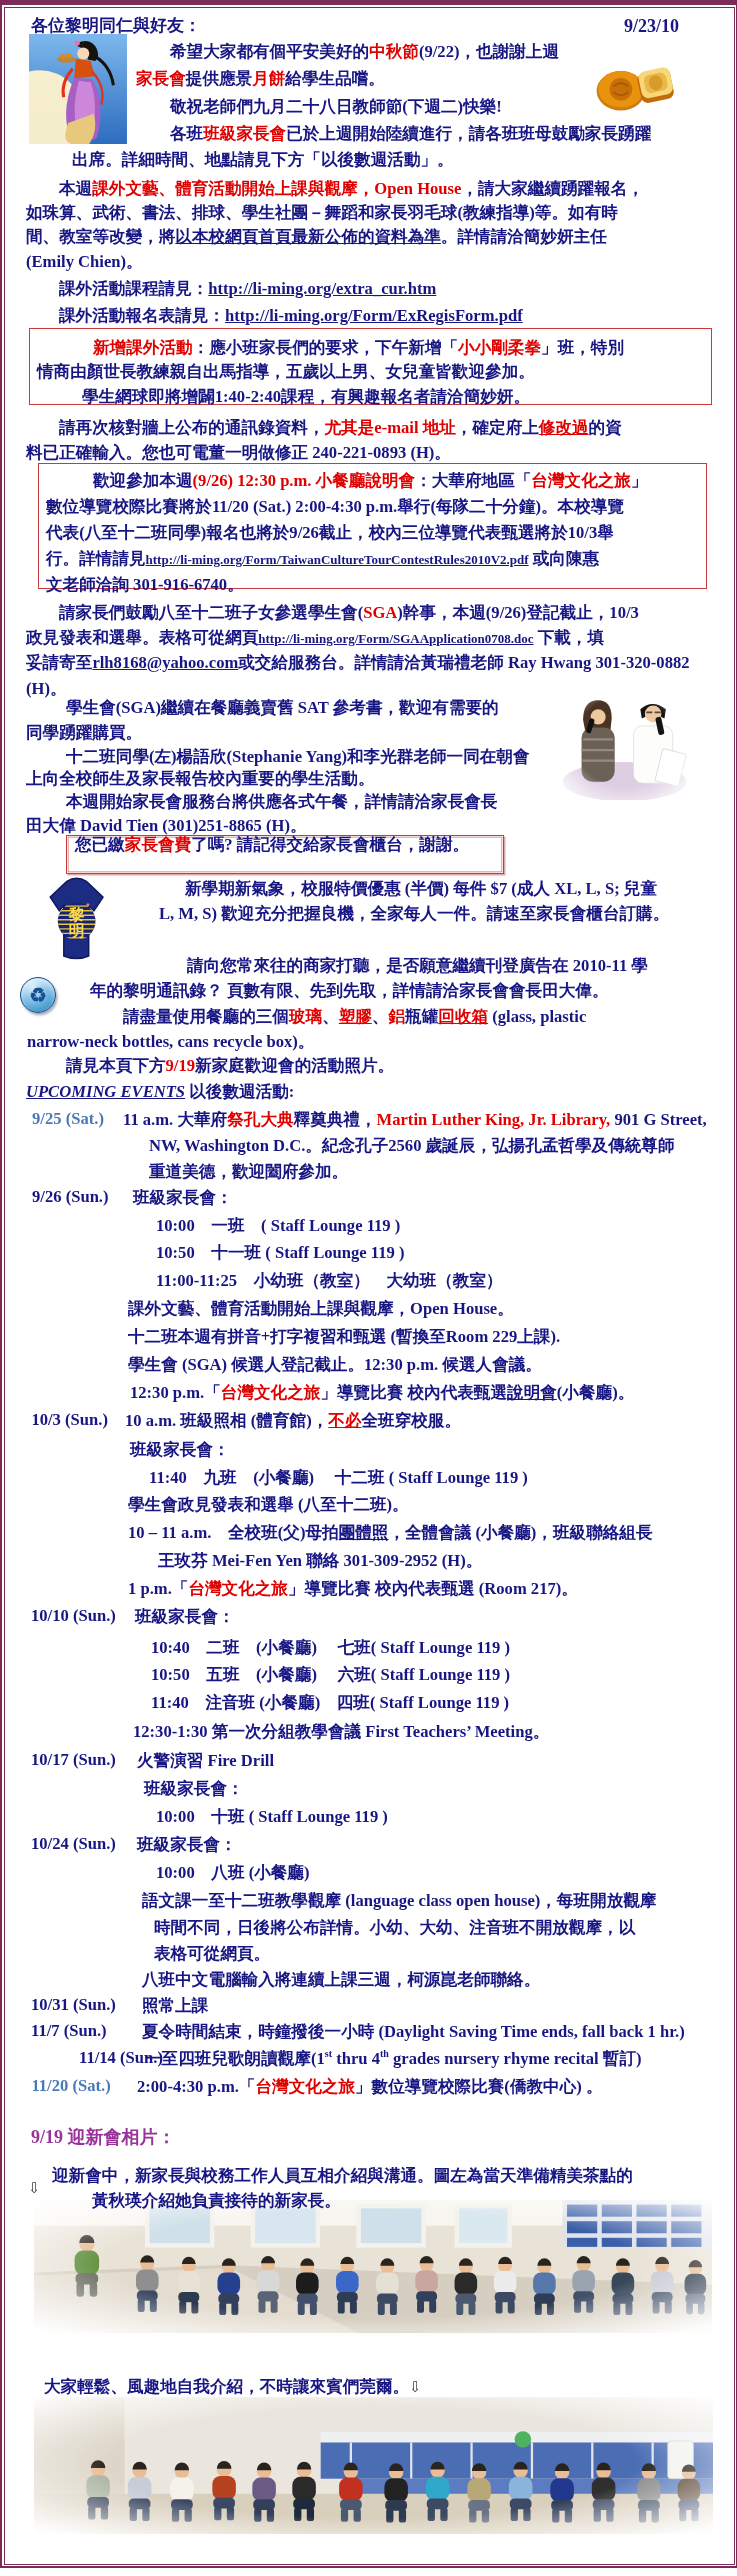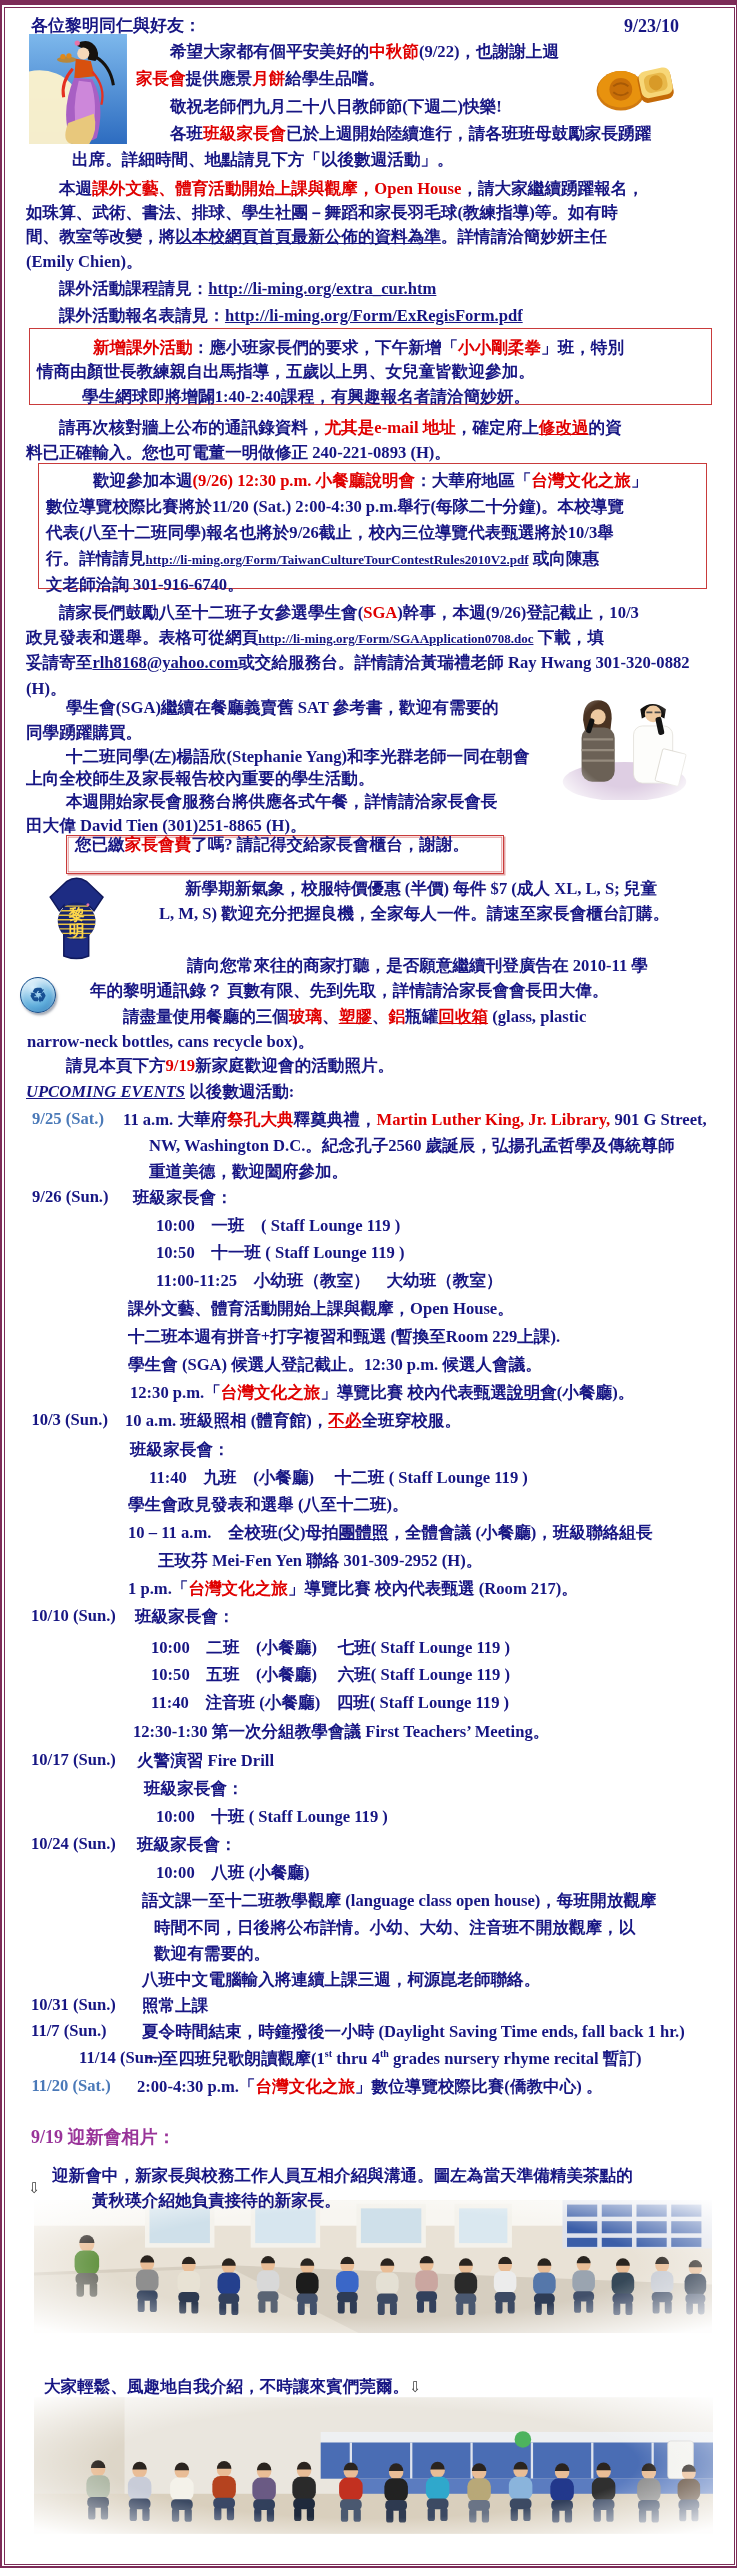--- a/index.html
+++ b/index.html
@@ -492,34 +492,34 @@
     <div class="line" style="left: 29.4px; top: 1405px;"><span class="sg">10/3  (Sun.)</span></div>
     <div class="line" style="left: 123px; top: 1405px;"><span class="sg">10 a.m. 班級照相 (體育館)，</span><span class="sg redu">不必</span><span class="sg">全班穿校服。</span></div>
     <div class="line" style="left: 128px; top: 1434px;"><span class="sg">班級家長會：</span></div>
     <div class="line" style="left: 147px; top: 1462px;"><span class="sg">11:40　九班　(小餐廳)　 十二班  ( Staff Lounge 119 )</span></div>
     <div class="line" style="left: 126px; top: 1489px;"><span class="sg">學生會政見發表和選舉 (八至十二班)。</span></div>
     <div class="line" style="left: 126px; top: 1517px;"><span class="sg">10 – 11 a.m.　全校班(父)母拍</span><span class="sg u">團體照</span><span class="sg">，全體會議 (小餐廳)，班級聯絡組長</span></div>
     <div class="line" style="left: 156px; top: 1545px;"><span class="sg">王玫芬 Mei-Fen Yen 聯絡 301-309-2952 (H)。</span></div>
     <div class="line" style="left: 126px; top: 1573px;"><span class="sg">1 p.m.「</span><span class="sg red">台灣文化之旅</span><span class="sg">」導覽比賽  校內代表甄選  (Room 217)。</span></div>
     <div class="line" style="left: 29px; top: 1601px;"><span class="sg">10/10 (Sun.)</span></div>
     <div class="line" style="left: 133px; top: 1601px;"><span class="sg">班級家長會：</span></div>
-    <div class="line" style="left: 149px; top: 1632px;"><span class="sg">10:00　二班　(小餐廳)　 七班( Staff Lounge 119 )</span></div>
+    <div class="line" style="left: 149px; top: 1632px;"><span class="sg">10:40　二班　(小餐廳)　 七班( Staff Lounge 119 )</span></div>
     <div class="line" style="left: 149px; top: 1659px;"><span class="sg">10:50　五班　(小餐廳)　 六班( Staff Lounge 119 )</span></div>
     <div class="line" style="left: 149px; top: 1687px;"><span class="sg">11:40　注音班 (小餐廳)　四班( Staff Lounge 119 )</span></div>
     <div class="line" style="left: 131px; top: 1716px;"><span class="sg">12:30-1:30  第一次分組教學會議 First Teachers’ Meeting。</span></div>
     <div class="line" style="left: 29px; top: 1745px;"><span class="sg">10/17 (Sun.)</span></div>
     <div class="line" style="left: 135px; top: 1745px;"><span class="sg">火警演習  Fire Drill</span></div>
     <div class="line" style="left: 142px; top: 1773px;"><span class="sg">班級家長會：</span></div>
     <div class="line" style="left: 154px; top: 1801px;"><span class="sg">10:00　十班  ( Staff Lounge 119 )</span></div>
     <div class="line" style="left: 29px; top: 1829px;"><span class="sg">10/24 (Sun.)</span></div>
     <div class="line" style="left: 135px; top: 1829px;"><span class="sg">班級家長會：</span></div>
     <div class="line" style="left: 154px; top: 1857px;"><span class="sg">10:00　八班  (小餐廳)</span></div>
     <div class="line" style="left: 140px; top: 1885px;"><span class="sg">語文課一至十二班教學觀摩 (language class open house)，每班開放觀摩</span></div>
     <div class="line" style="left: 152px; top: 1912px;"><span class="sg">時間不同，日後將公布詳情。小幼、大幼、注音班不開放觀摩，以</span></div>
-    <div class="line" style="left: 152px; top: 1938px;"><span class="sg">歡迎有需要的。</span></div>
+    <div class="line" style="left: 152px; top: 1938px;"><span class="sg">表格可從網頁。</span></div>
     <div class="line" style="left: 140px; top: 1964px;"><span class="sg">八班中文電腦輸入將連續上課三週，柯源崑老師聯絡。</span></div>
     <div class="line" style="left: 29px; top: 1990px;"><span class="sg">10/31 (Sun.)</span></div>
     <div class="line" style="left: 140px; top: 1990px;"><span class="sg">照常上課</span></div>
     <div class="line" style="left: 29px; top: 2016px;"><span class="sg">11/7   (Sun.)</span></div>
     <div class="line" style="left: 140px; top: 2016px;"><span class="sg">夏令時間結束，時鐘撥後一小時 (Daylight Saving Time ends, fall back 1 hr.)</span></div>
     <div class="line" style="left: 29px; top: 2043px; margin-left: 48px;"><span class="sg">11/14 (Sun.)</span></div>
     <div class="line" style="left: 143px; top: 2043px;"><span class="sg">一至四班兒歌朗讀觀摩(1</span><span class="sg sup">st</span><span class="sg"> thru 4</span><span class="sg sup">th</span><span class="sg"> grades nursery rhyme recital 暫訂)</span></div>
     <div class="line" style="left: 29.4px; top: 2071px;"><span class="sg blue">11/20 (Sat.)</span></div>
     <div class="line" style="left: 135px; top: 2071px;"><span class="sg">2:00-4:30 p.m.「</span><span class="sg red">台灣文化之旅</span><span class="sg">」數位導覽校際比賽(僑教中心) 。</span></div>
     <div class="line head" style="left: 29px; top: 2120px;"><span class="sg purple">9/19 迎新會相片：</span></div>

